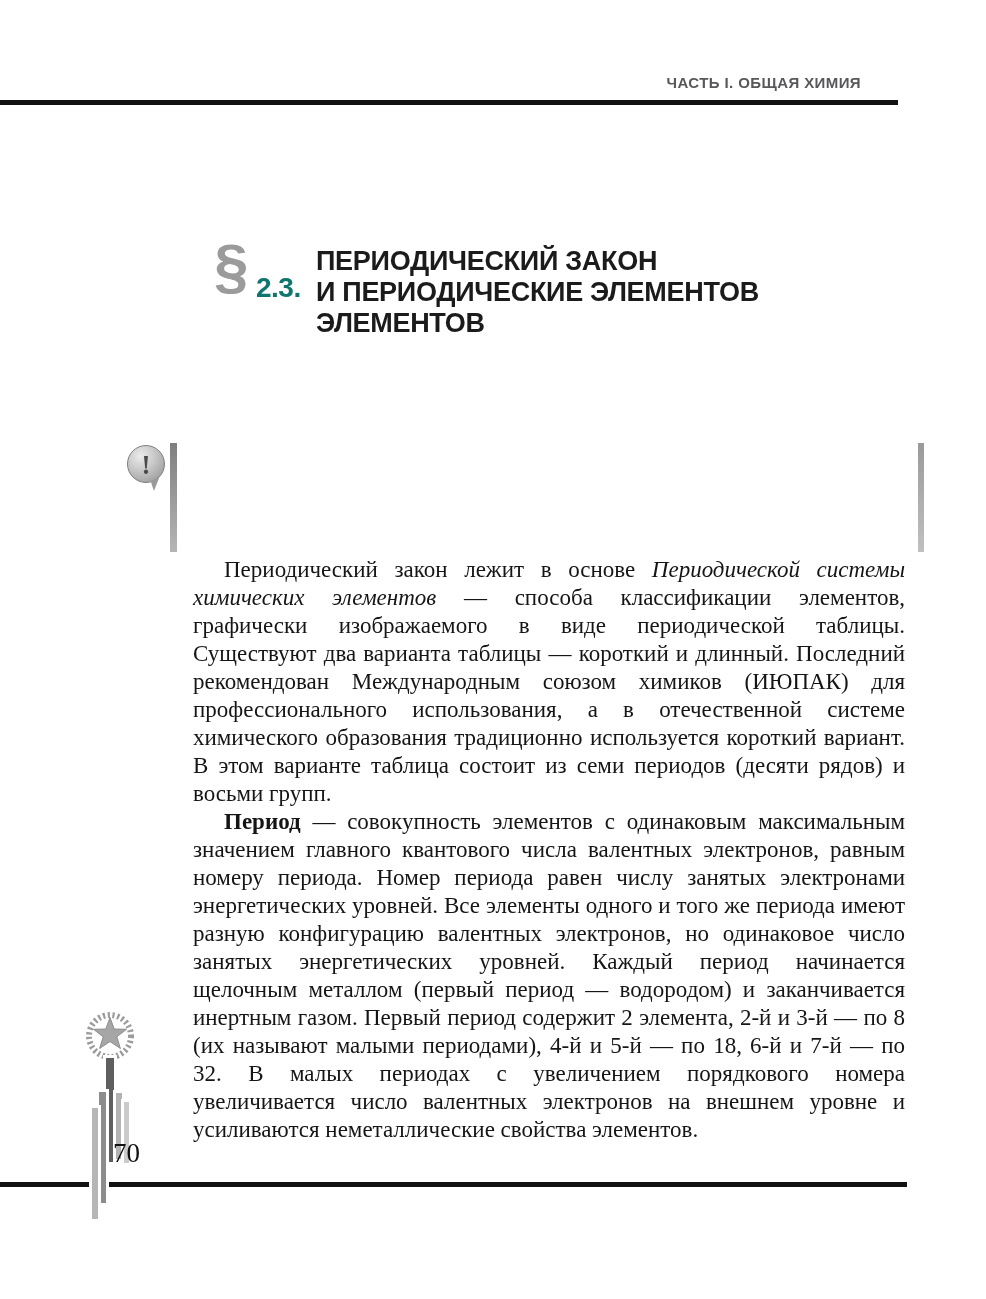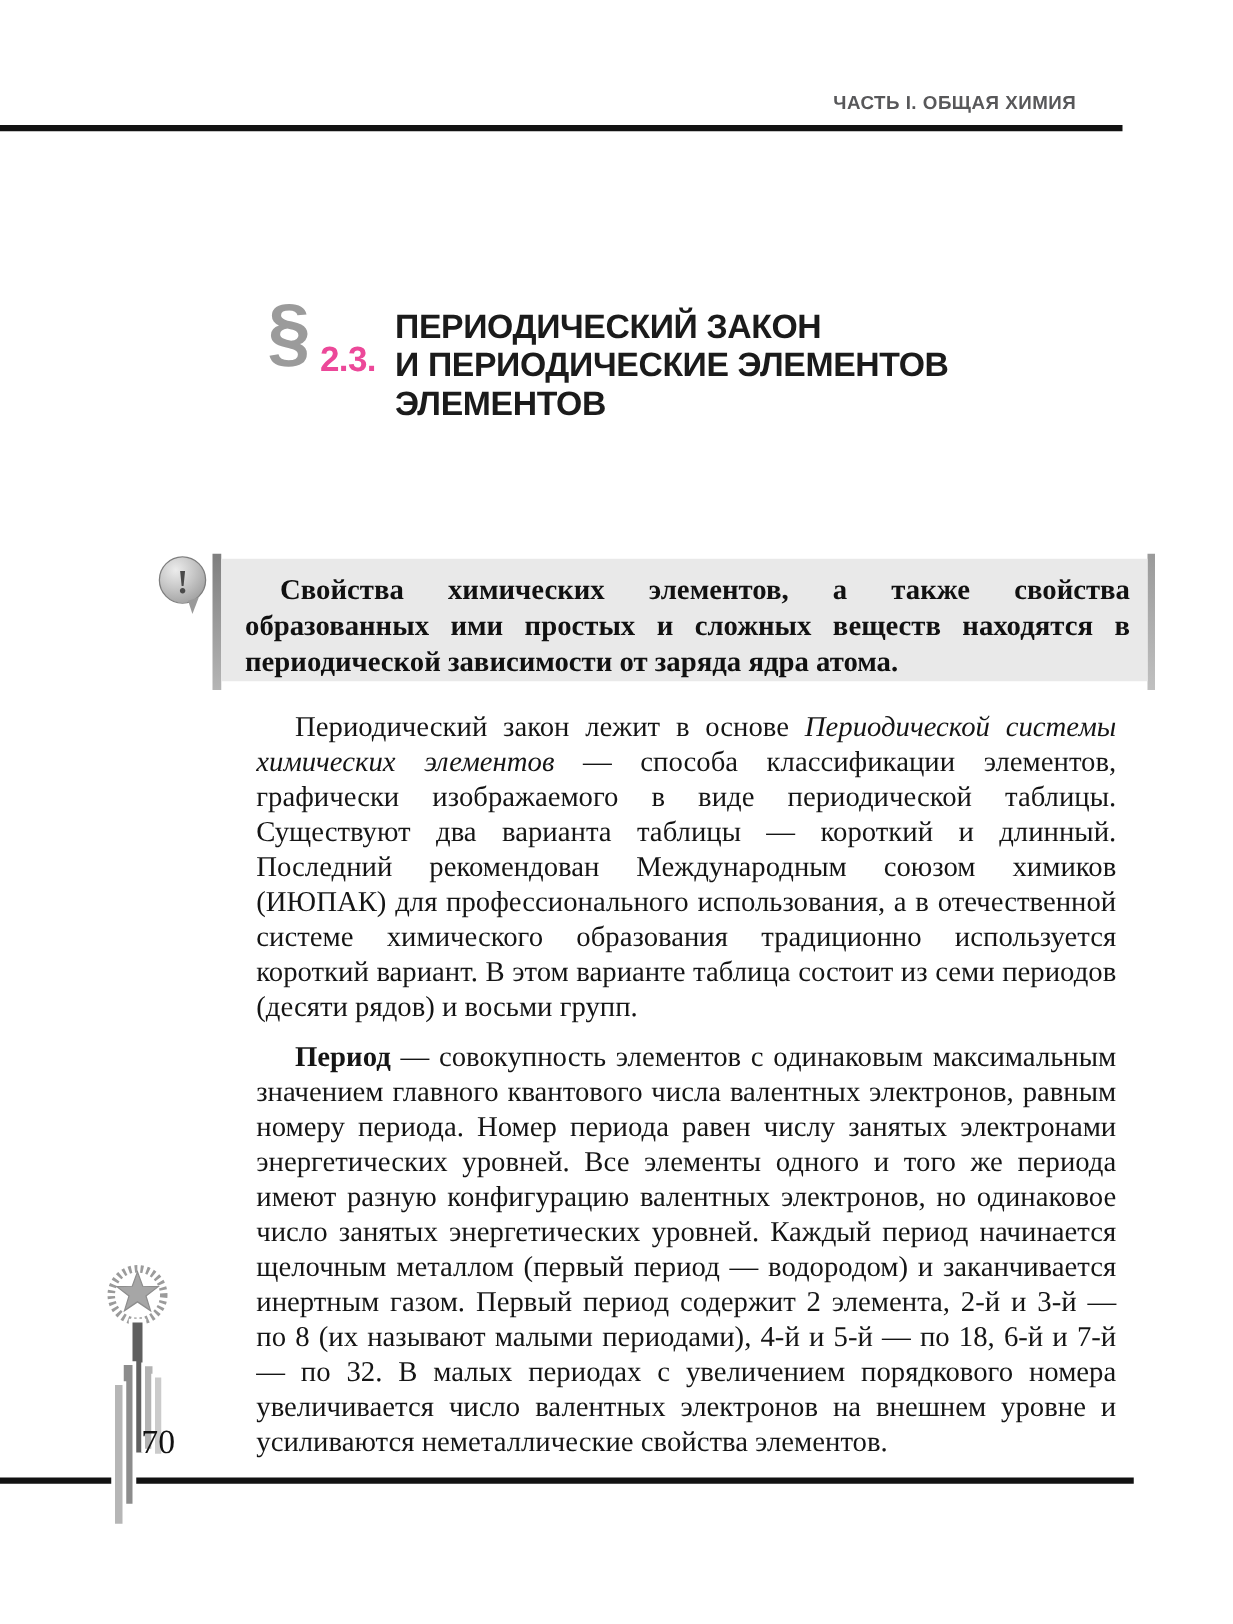--- a/index.html
+++ b/index.html
@@ -40,37 +40,37 @@
   
   .section-head{position:absolute;left:214px;top:238px;width:700px;}
   .para-mark{
     position:absolute;left:0;top:-6px;
     font-family:"Liberation Sans", sans-serif;
     font-weight:bold;font-size:62px;line-height:68px;color:#9b9b9b;
   }
   .sec-num{
     position:absolute;left:42px;top:34px;
     font-family:"Liberation Sans", sans-serif;
-    font-weight:bold;font-size:28px;color:#ec4899;letter-spacing:-0.5px;
+    font-weight:bold;font-size:28px;color:#0f766e;letter-spacing:-0.5px;
   }
   .sec-title{
     position:absolute;left:102px;top:8px;width:600px;
     font-family:"Liberation Sans", sans-serif;
     font-weight:bold;font-size:27px;line-height:31px;color:#1b1b1b;
     letter-spacing:-0.3px;
   }
 
   
   .bodytxt{
     font-size:23px;line-height:28px;text-align:justify;
     margin:0;
   }
   .p1{position:absolute;left:193px;top:328px;width:712px;text-indent:31px;}
   .flow{position:absolute;left:193px;top:556px;width:712px;}
-  .flow p{text-indent:31px;margin:12px;}
+  .flow p{text-indent:31px;margin:0;}
 
   
   .note-barL{position:absolute;left:170px;top:443px;width:7px;height:109px;
     background:linear-gradient(#7f7f7f,#b5b5b5);}
   .note-barR{position:absolute;left:918px;top:443px;width:6px;height:109px;
     background:linear-gradient(#9a9a9a,#c0c0c0);}
   .note-box{
     position:absolute;left:177px;top:447px;width:741px;height:98px;
     background:#e9e9e9;box-sizing:border-box;
     padding:10px 14px 0 19px;
@@ -125,23 +125,20 @@
     <div class="sec-title">
       <div>ПЕРИОДИЧЕСКИЙ ЗАКОН</div>
       <div>И ПЕРИОДИЧЕСКИЕ ЭЛЕМЕНТОВ ЭЛЕМЕНТОВ</div>
     </div>
   </div>
 
 
   <div class="note-icon">!</div>
   <div class="note-barL"></div>
   <div class="note-barR"></div>
-  <div class="note-box">
-    <p>Свойства химических элементов, а также свойства образованных ими простых и сложных веществ находятся в периодической зависимости от заряда ядра атома.</p>
-  </div>
 
   <div class="flow">
     <p class="bodytxt"><span>Периодический закон лежит в основе </span><i>Периодической системы химических элементов</i><span> — способа классификации элементов, графически изображаемого в виде периодической таблицы. Существуют два варианта таблицы — короткий и длинный. Последний рекомендован Международным союзом химиков (ИЮПАК) для профессионального использования, а в отечественной системе химического образования традиционно используется короткий вариант. В этом варианте таблица состоит из семи периодов (десяти рядов) и восьми групп.</span></p>
     <p class="bodytxt"><b>Период</b><span> — совокупность элементов с одинаковым максимальным значением главного квантового числа валентных электронов, равным номеру периода. Номер периода равен числу занятых электронами энергетических уровней. Все элементы одного и того же периода имеют разную конфигурацию валентных электронов, но одинаковое число занятых энергетических уровней. Каждый период начинается щелочным металлом (первый период — водородом) и заканчивается инертным газом. Первый период содержит 2 элемента, 2-й и 3-й — по 8 (их называют малыми периодами), 4-й и 5-й — по 18, 6-й и 7-й — по 32. В малых периодах с увеличением порядкового номера увеличивается число валентных электронов на внешнем уровне и усиливаются неметаллические свойства элементов.</span></p>
   </div>
 
   <div class="rule rule-bottom"></div>
 
   <svg class="emblem" viewBox="0 0 52 52" xmlns="http://www.w3.org/2000/svg">
     <circle cx="26" cy="27" r="21" fill="none" stroke="#9b9b9b" stroke-width="6" stroke-dasharray="2.2 2.6"></circle>

